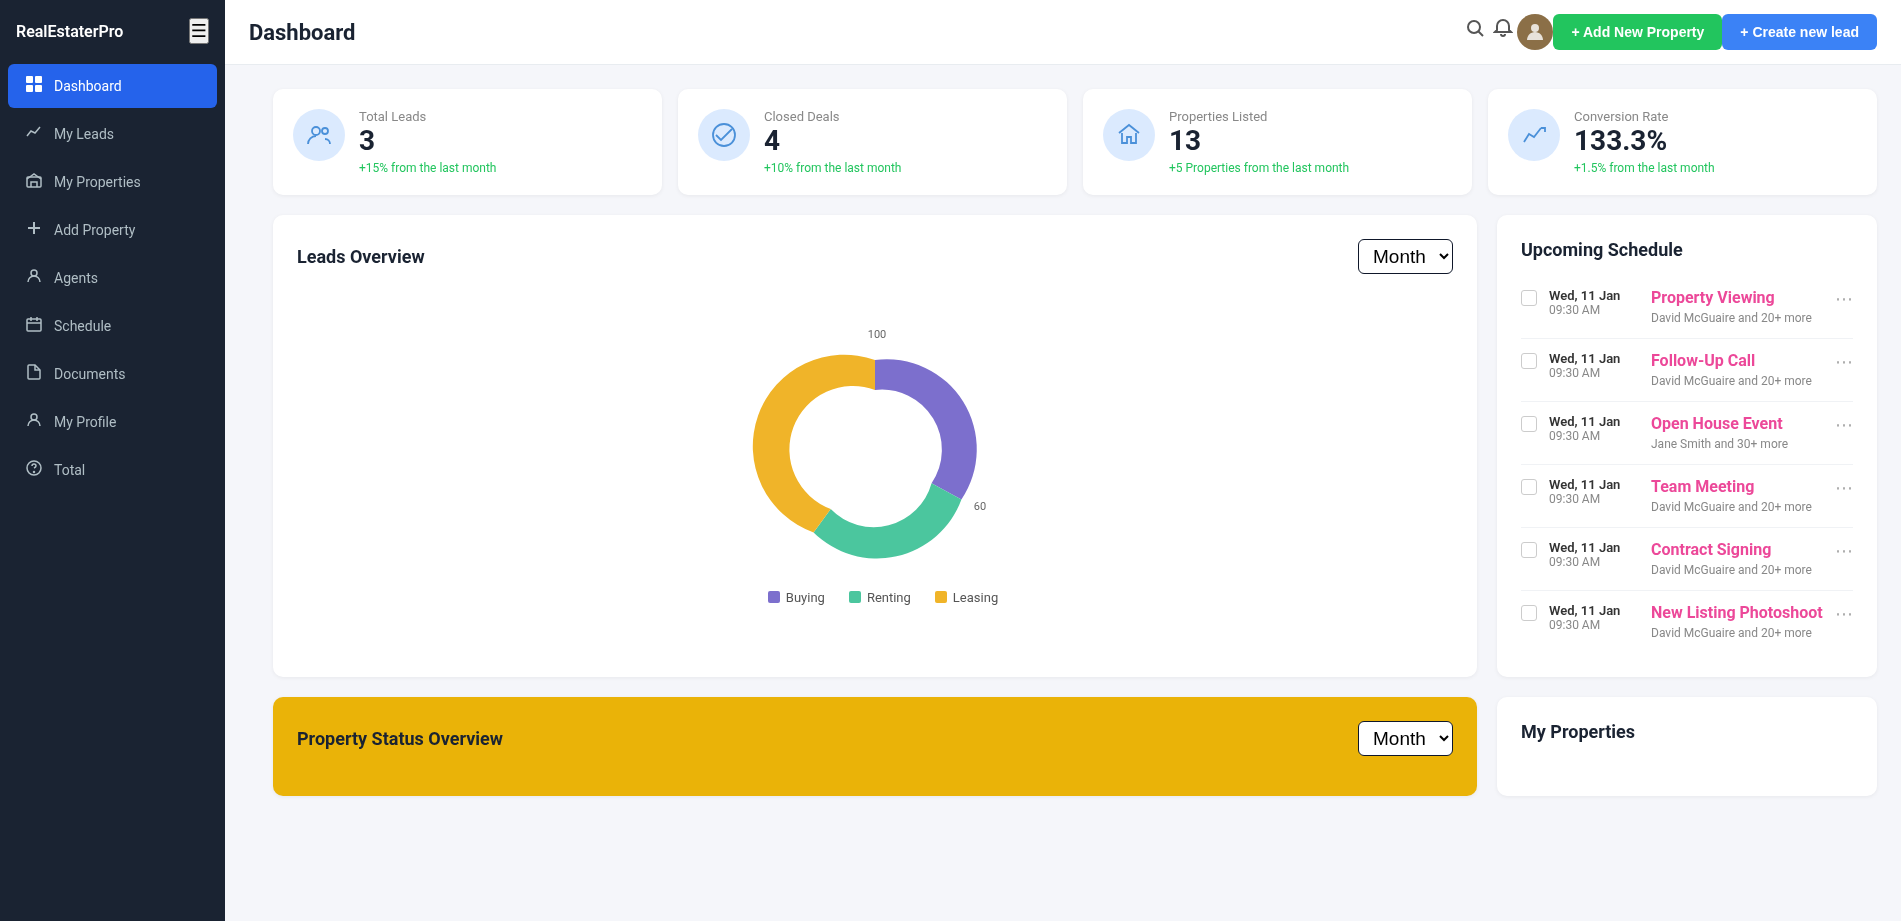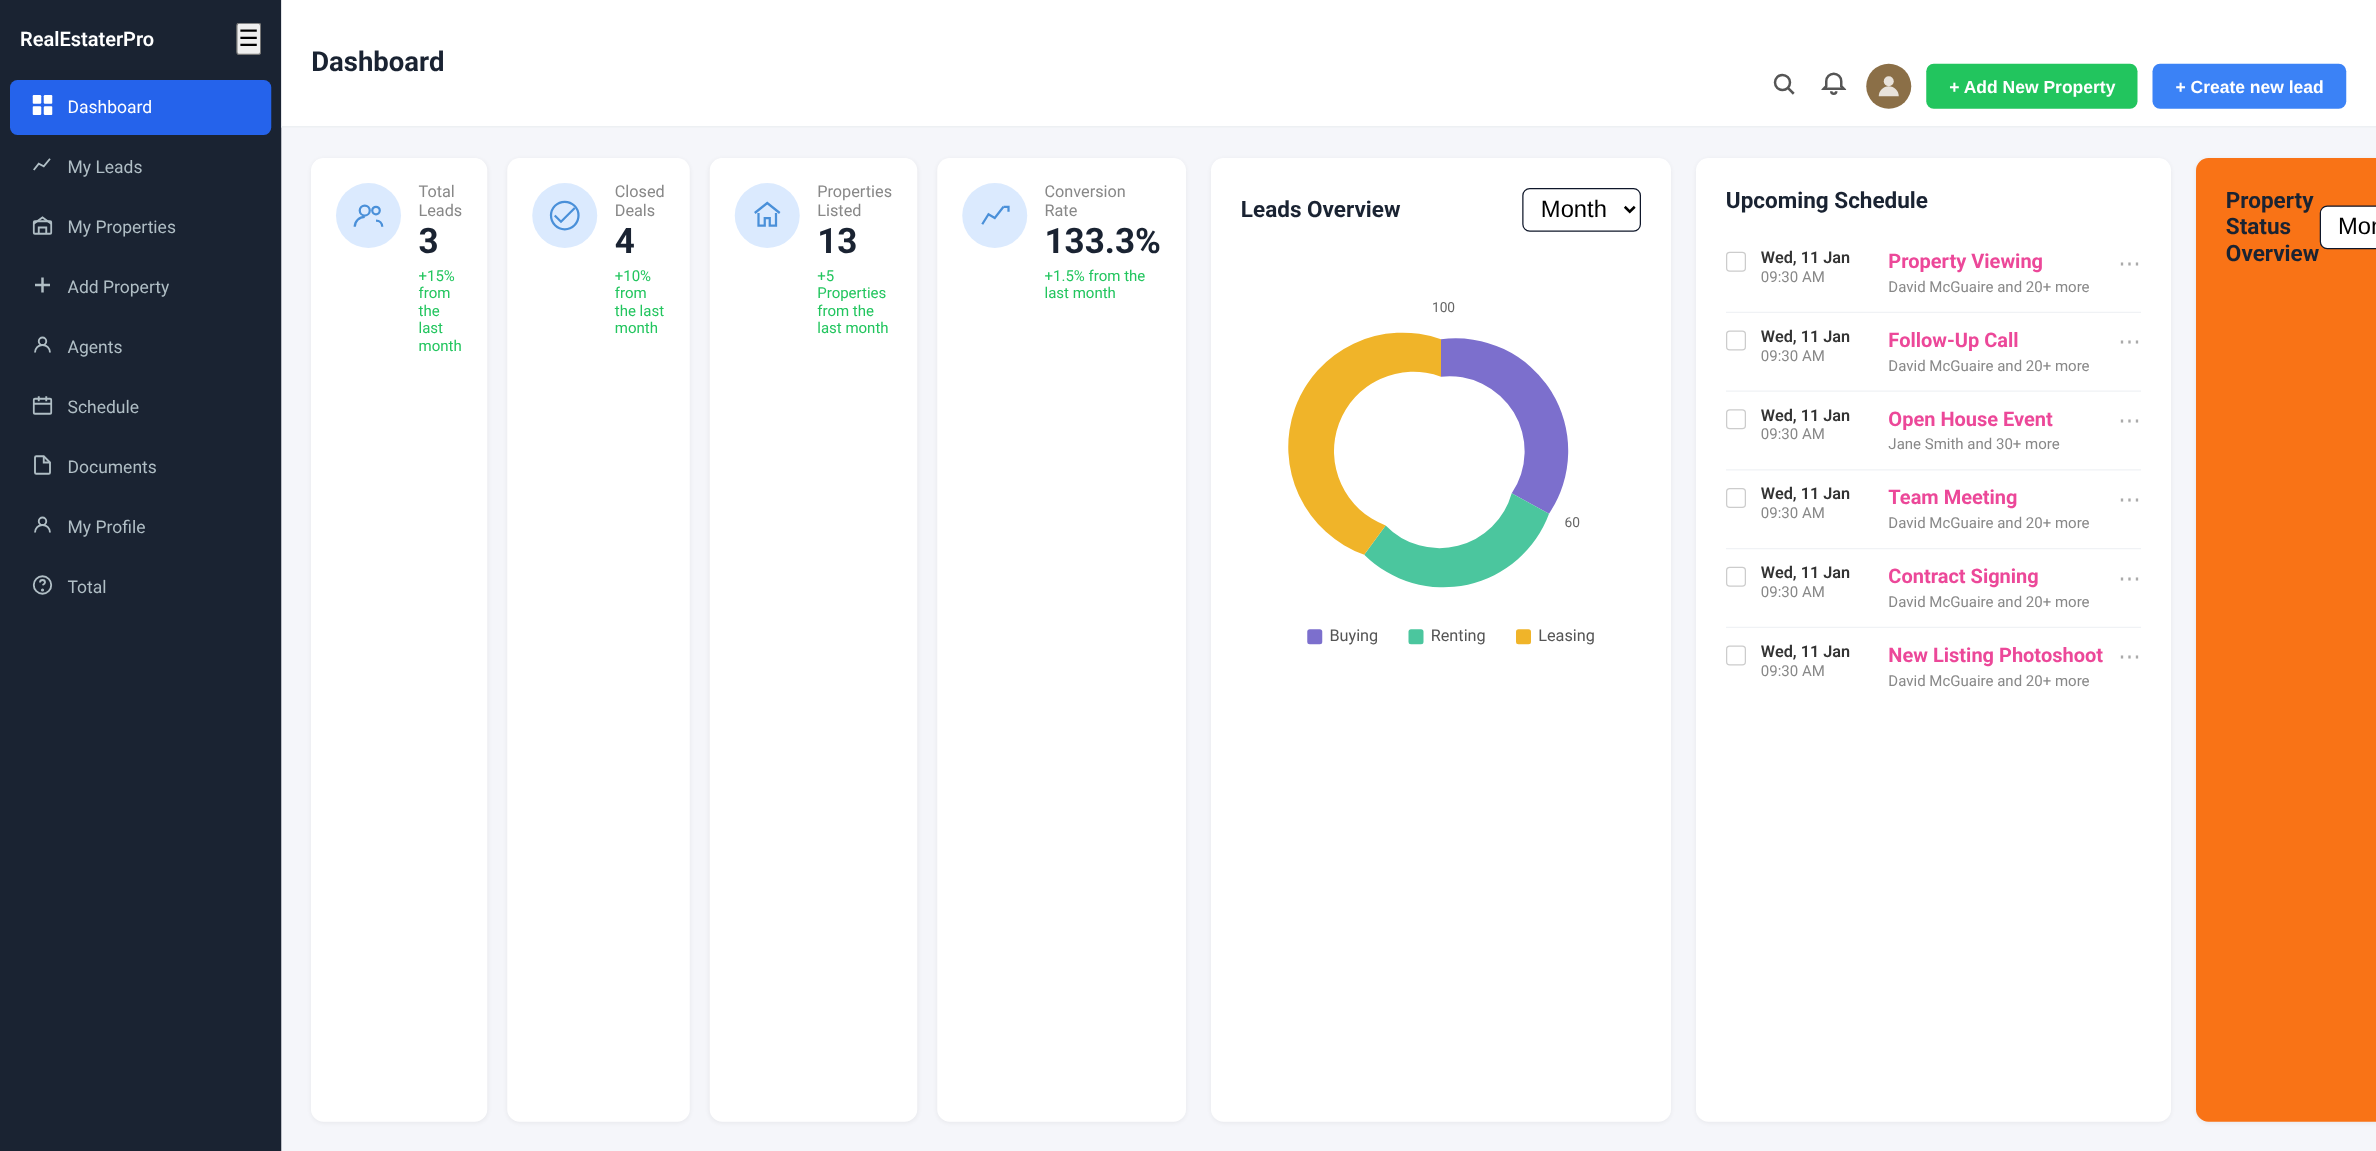--- a/index.html
+++ b/index.html
@@ -50,21 +50,21 @@
     
     #topbar {
       background: #fff;
       display: flex;
       align-items: center;
       justify-content: space-between;
       padding: 14px 24px;
       border-bottom: 1px solid #e8ecf0;
     }
     .topbar-title { font-size: 22px; font-weight: 700; color: #1a2332; }
-    .topbar-actions { display: flex; gap: 12px; align-items: flex-end; margin-top: 37px; }
+    .topbar-actions { display: flex; align-items: flex-start; }
     .topbar-icon-btn { background: none; border: none; cursor: pointer; color: #555; font-size: 20px; padding: 4px; }
     .btn-green {
       background: #22c55e;
       color: #fff;
       border: none;
       border-radius: 6px;
       padding: 10px 18px;
       font-size: 14px;
       font-weight: 600;
       cursor: pointer;
@@ -86,22 +86,23 @@
       gap: 6px;
     }
     .avatar { width: 36px; height: 36px; border-radius: 50%; background: #8B6F47; overflow: hidden; display: flex; align-items: center; justify-content: center; color: #fff; font-size: 13px; }
 
     
     #content {
       flex: 1;
       overflow-y: auto;
       padding: 24px;
       display: flex;
-      flex-direction: row;
+      flex-direction: column;
       gap: 20px;
+      margin-left: 24px;
     }
 
     
     .stats-row {
       display: grid;
       grid-template-columns: repeat(4, 1fr);
       gap: 16px;
     }
     .stat-card {
       background: #fff;
@@ -197,21 +198,21 @@
     }
     .schedule-date { font-size: 12px; color: #888; min-width: 90px; }
     .schedule-date strong { display: block; font-size: 13px; color: #333; font-weight: 600; }
     .schedule-desc { flex: 1; }
     .schedule-desc strong { font-size: 16px; color: #ec4899; font-weight: 700; display: block; }
     .schedule-desc span { font-size: 12px; color: #888; }
     .schedule-more { color: #aaa; font-size: 18px; cursor: pointer; }
 
     
     .property-status-panel {
-      background: #f97316;
+      background: #eab308;
       border-radius: 10px;
       padding: 24px;
       box-shadow: 0 1px 4px rgba(0,0,0,0.06);
     }
     .my-properties-panel {
       background: #fff;
       border-radius: 10px;
       padding: 24px;
       box-shadow: 0 1px 4px rgba(0,0,0,0.06);
     }

